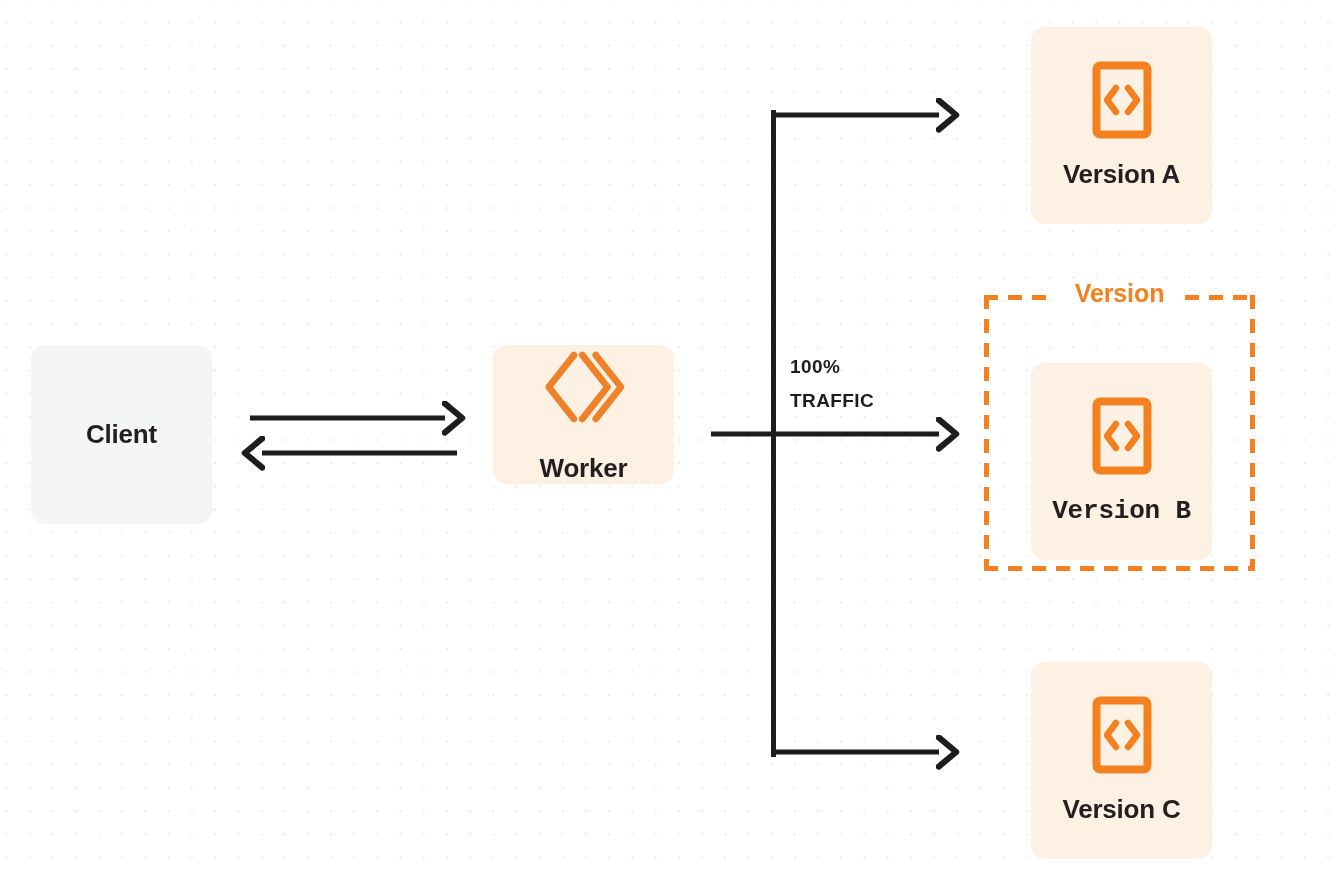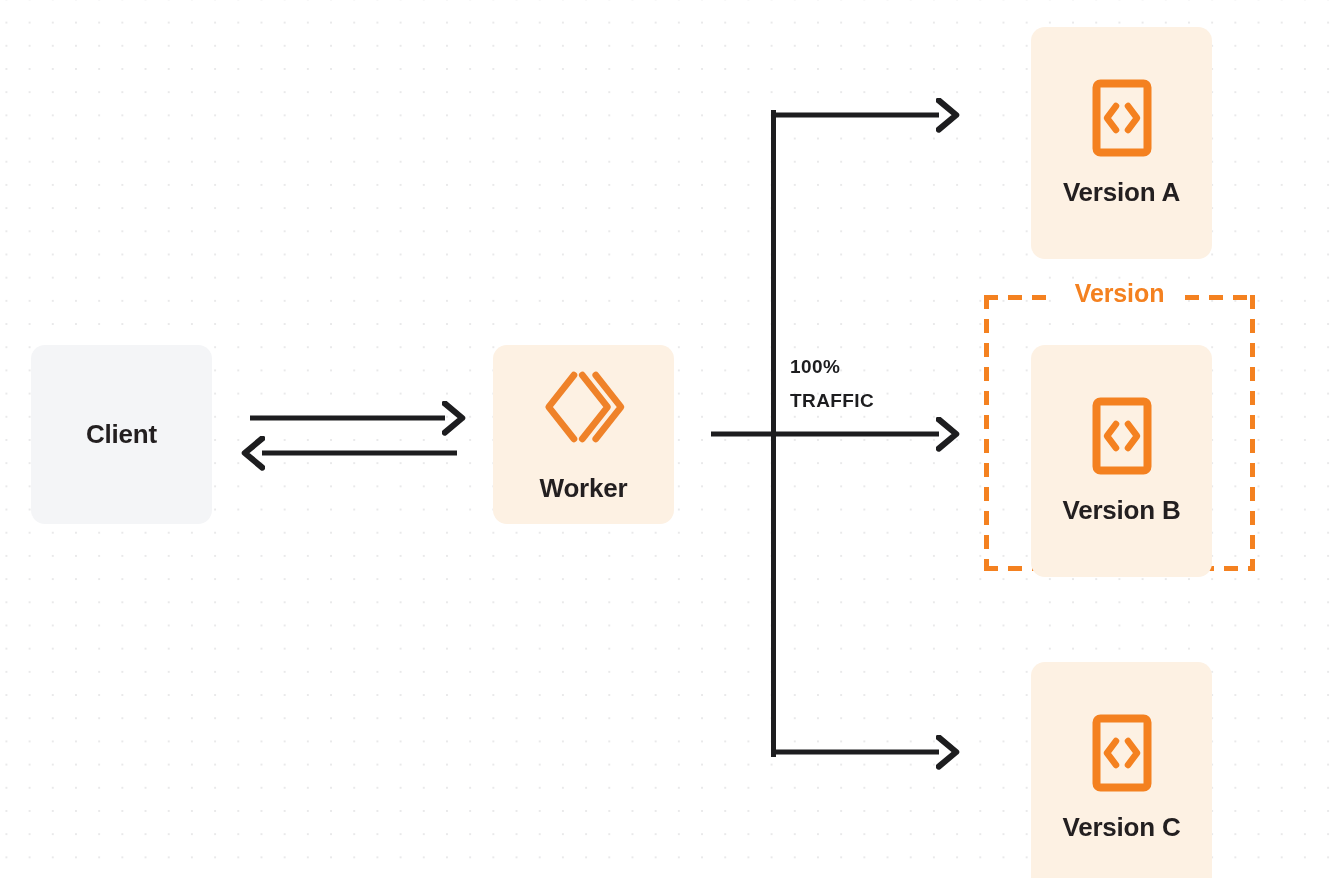--- a/index.html
+++ b/index.html
@@ -44,35 +44,35 @@
     height: 179px;
     background: #f4f5f7;
   }
   #client-node .node-label { font-size: 26px; }
 
   
   #worker-node {
     left: 493px;
     top: 345px;
     width: 181px;
-    height: 179px;
+    height: 139px;
     background: #fdf1e3;
     text-align: right;
   }
   #worker-node .node-label { font-size: 26px; margin-top: 20px; }
 
   
   .version-node {
     width: 181px;
-    height: 232px;
+    height: 197px;
     background: #fdf1e3;
   }
   .version-node .node-label { font-size: 26px; margin-top: 16px; }
   #version-a-node { left: 1031px; top: 27px; }
-  #version-b-node { left: 1031px; top: 345px; }
+  #version-b-node { left: 1031px; top: 363px; font-family: Liberation Mono, monospace; }
   #version-c-node { left: 1031px; top: 662px; }
 
   
   #deployed-region {
     position: absolute;
     left: 984px;
     top: 295px;
     width: 271px;
     height: 276px;
     box-sizing: border-box;

